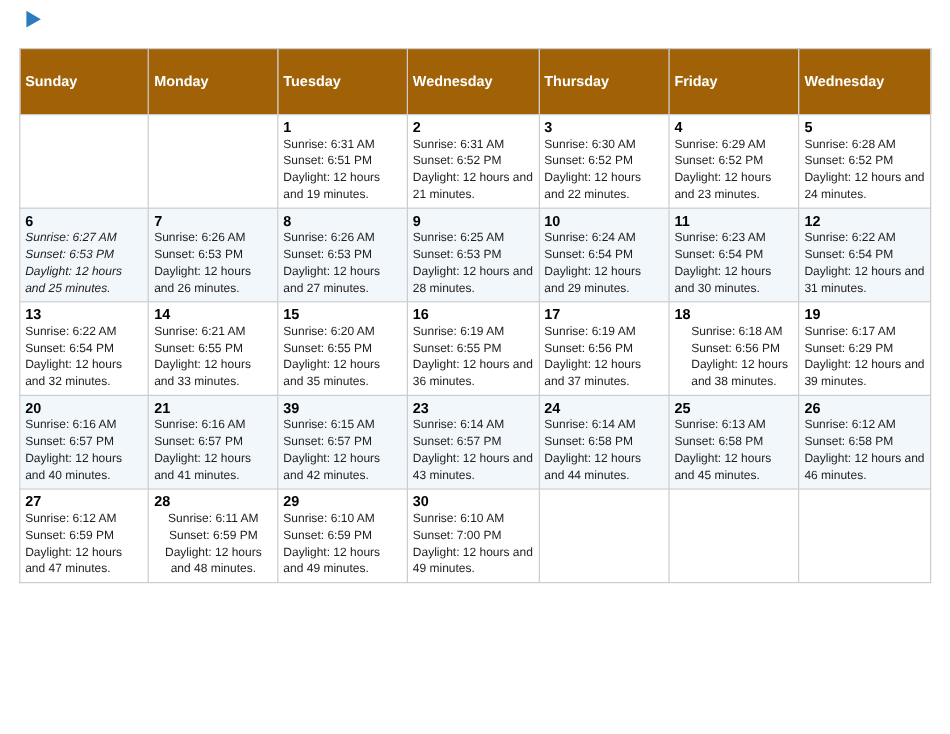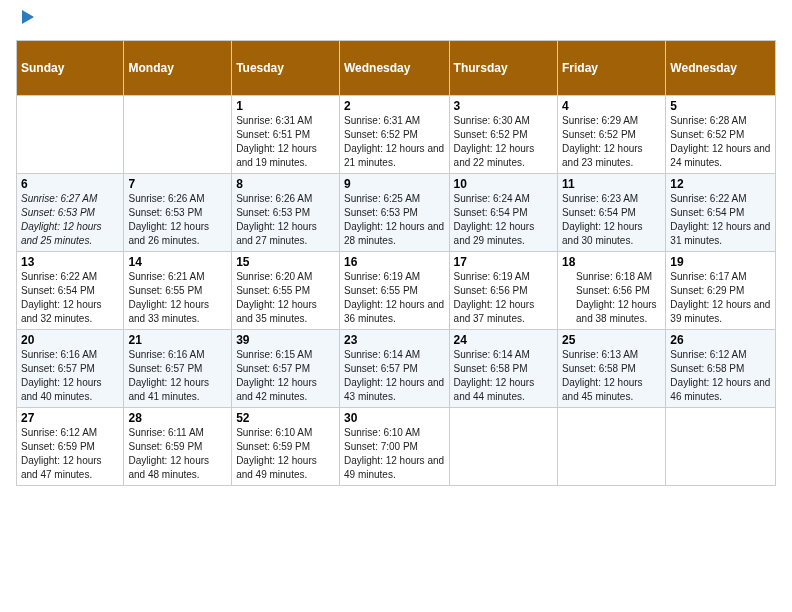--- a/index.html
+++ b/index.html
@@ -285,26 +285,26 @@
       </tr>
       <tr>
         <td>
           <span class="day-num">27</span>
           <div class="day-info" style="white-space: pre-line;">Sunrise: 6:12 AM
 Sunset: 6:59 PM
 Daylight: 12 hours and 47 minutes.</div>
         </td>
         <td>
           <span class="day-num">28</span>
-          <div class="day-info" style="white-space: pre-line;">Sunrise: 6:11 AM
+          <div class="day-info" style="white-space: pre-line; text-align: center;">Sunrise: 6:11 AM
 Sunset: 6:59 PM
 Daylight: 12 hours and 48 minutes.</div>
         </td>
         <td>
-          <span class="day-num">52</span>
+          <span class="day-num">29</span>
           <div class="day-info" style="white-space: pre-line;">Sunrise: 6:10 AM
 Sunset: 6:59 PM
 Daylight: 12 hours and 49 minutes.</div>
         </td>
         <td>
           <span class="day-num">30</span>
           <div class="day-info" style="white-space: pre-line;">Sunrise: 6:10 AM
 Sunset: 7:00 PM
 Daylight: 12 hours and 49 minutes.</div>
         </td>

